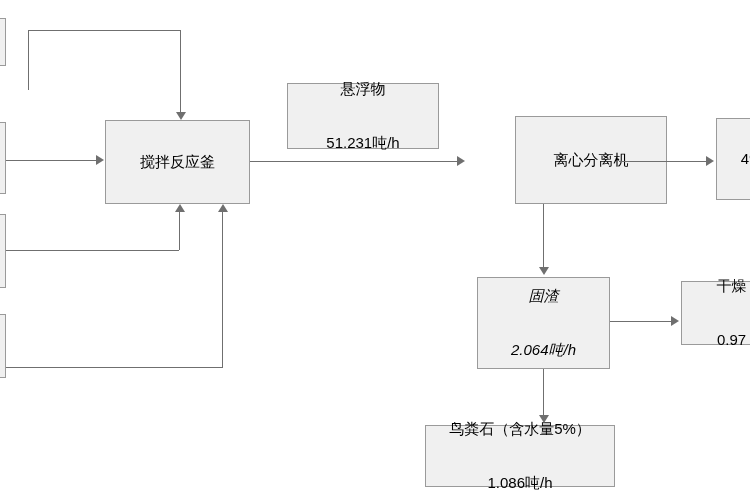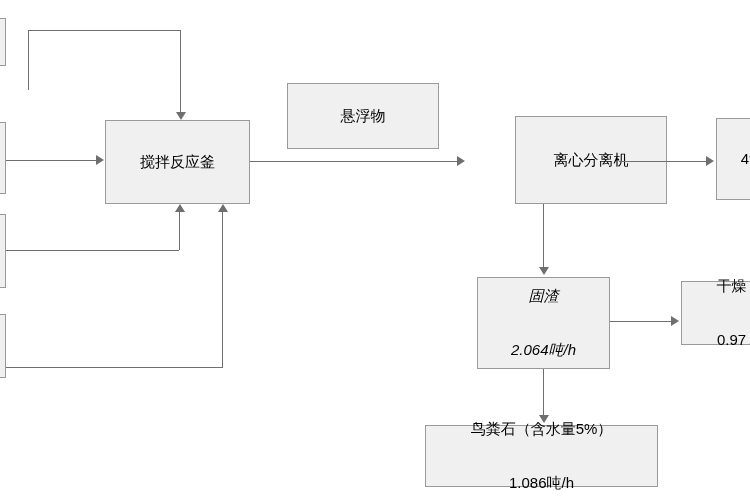--- a/index.html
+++ b/index.html
@@ -93,41 +93,42 @@
   <div class="node" style="left:-34px; top:314px; width:40px; height:64px;">
     <span class="line"></span>
   </div>
 
   <div class="node" style="left:105px; top:120px; width:145px; height:84px;">
     <span class="line">搅拌反应釜</span>
   </div>
 
   <div class="node" style="left:287px; top:83px; width:152px; height:66px;">
     <span class="line">悬浮物</span>
+    <span class="line">51.231吨/h</span>
   </div>
 
   <div class="node" style="left:467px; top:116px; width:152px; height:88px;margin-left:48px;">
     <span class="line">离心分离机</span>
   </div>
 
   <div class="node" style="left:716px; top:118px; width:66px; height:82px;">
     <span class="line">49</span>
   </div>
 
   <div class="node" style="left:477px; top:277px; width:133px; height:92px;font-style:italic;">
     <span class="line">固渣</span>
     <span class="line">2.064吨/h</span>
   </div>
 
   <div class="node" style="left:681px; top:281px; width:101px; height:64px;">
     <span class="line">干燥</span>
     <span class="line">0.97</span>
   </div>
 
-  <div class="node" style="left:425px; top:425px; width:233px; height:62px;">
+  <div class="node" style="left:425px; top:425px; width:190px; height:62px;">
     <span class="line">鸟粪石（含水量5%）</span>
     <span class="line">1.086吨/h</span>
   </div>
 
   <div class="edge v" style="left:28px; top:66px; height:24px;"></div>
   <div class="edge h" style="left:28px; top:30px; width:152px;"></div>
   <div class="edge v" style="left:28px; top:30px; height:36px;"></div>
   <div class="edge v" style="left:180px; top:30px; height:83px;"></div>
   <div class="arrow down" style="left:176px; top:112px;"></div>
 

